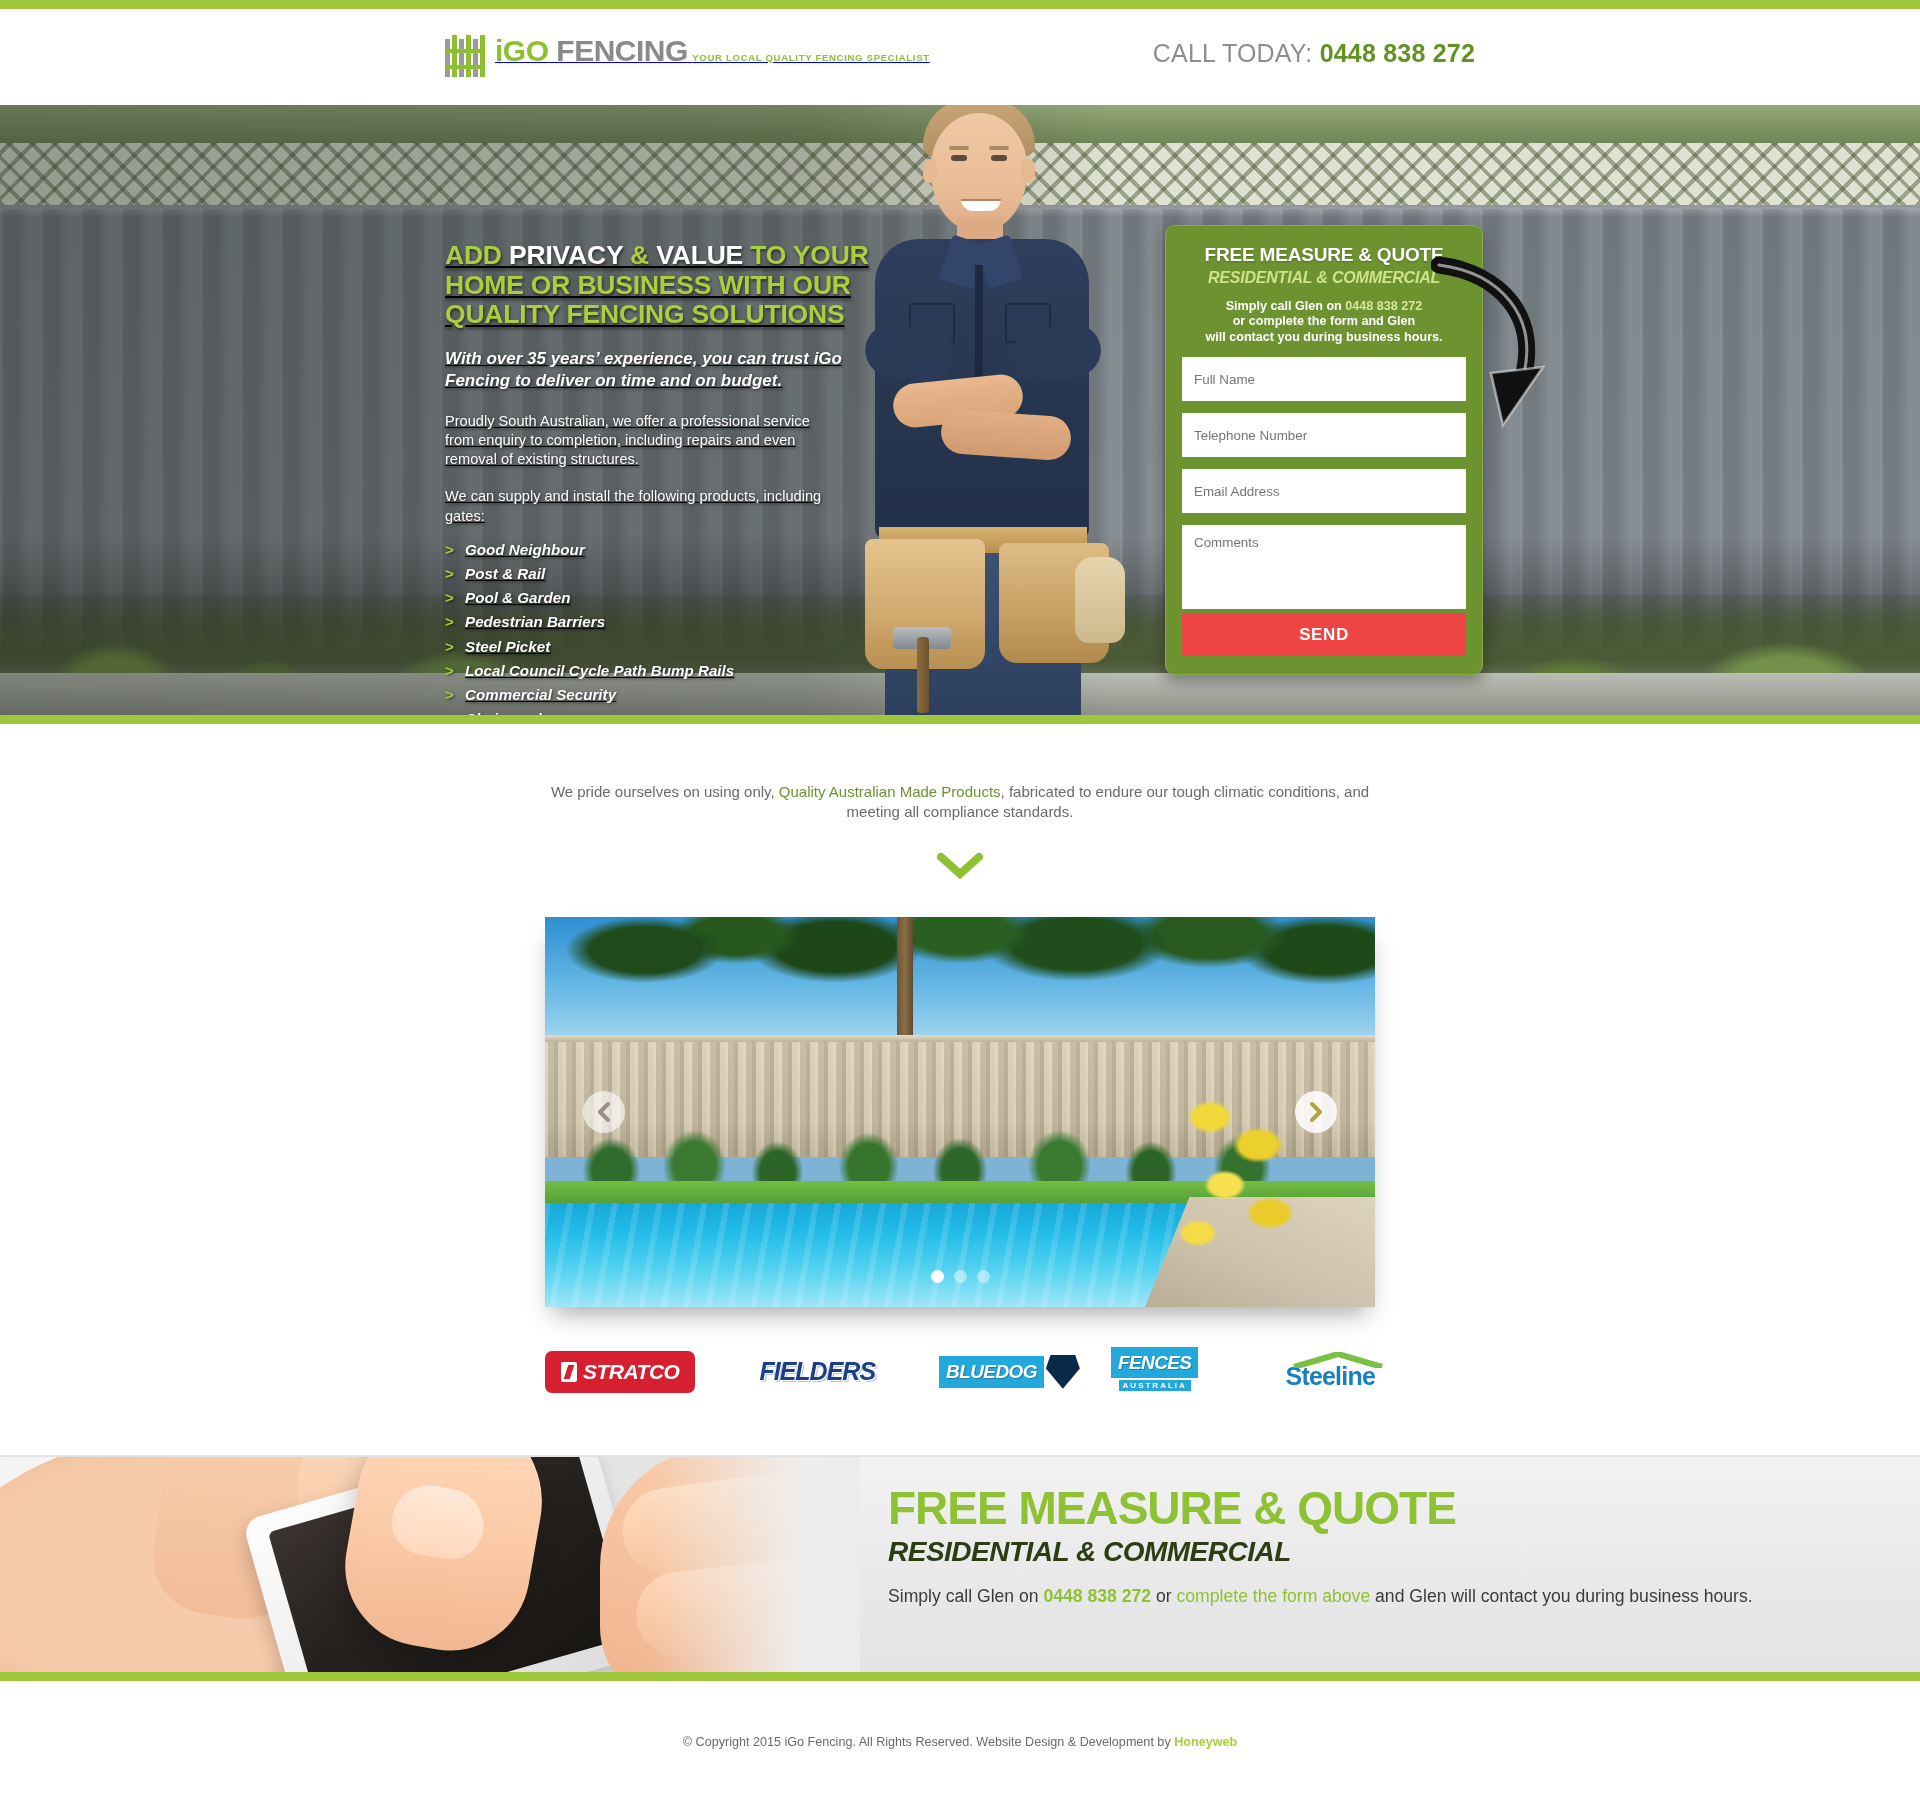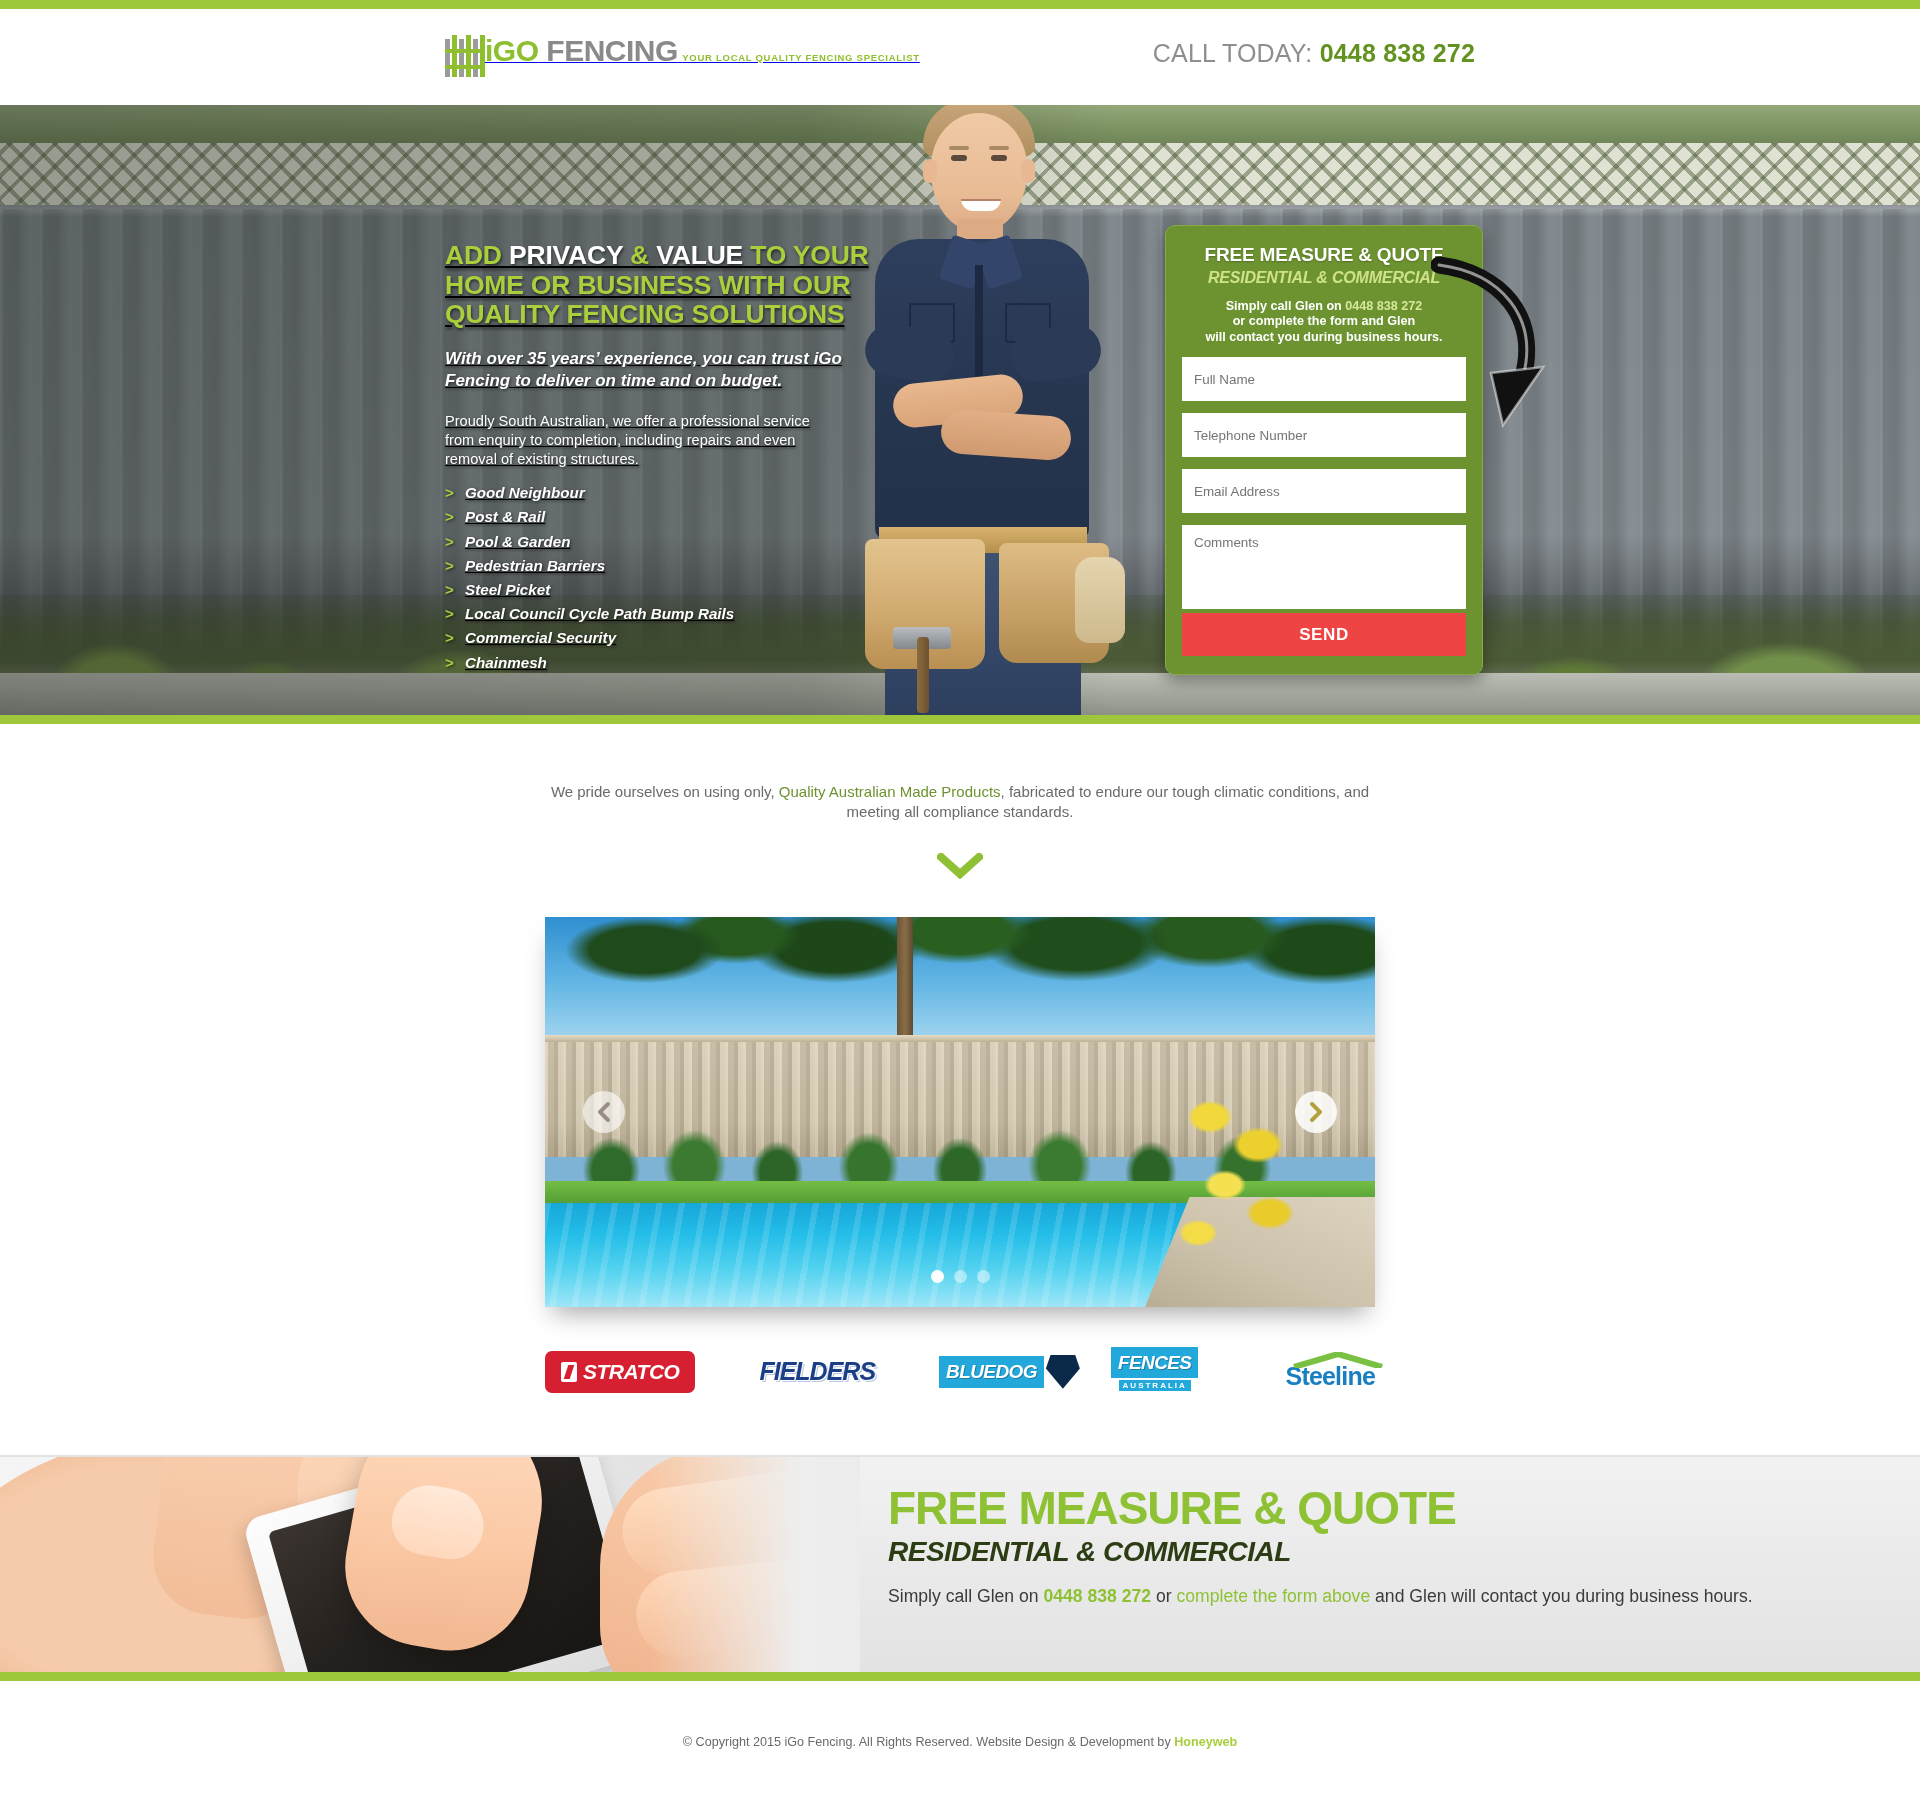--- a/index.html
+++ b/index.html
@@ -24,21 +24,21 @@
     width: 1030px;
     margin: 0 auto;
     height: 96px;
     position: relative;
   }
   .logo {
     position: absolute;
     left: 0; top: 26px;
     display: flex;
     align-items: flex-start;
-    gap: 0;
+    gap: 10px;
   }
   .logo-fence {
     width: 40px; height: 42px;
     position: relative;
     display: block;
   }
   .logo-fence .pick {
     position: absolute;
     bottom: 0;
     width: 5px;
@@ -716,20 +716,21 @@
     </div>
 
     <div class="hero-copy">
       <h1 class="hero-h1">
         <span>ADD </span><span class="wt">PRIVACY</span><span> &amp; </span><span class="wt">VALUE</span><span> TO YOUR</span><br>
         <span>HOME OR BUSINESS WITH OUR</span><br>
         <span>QUALITY FENCING SOLUTIONS</span>
       </h1>
       <p class="hero-lead">With over 35 years’ experience, you can trust iGo Fencing to deliver on time and on budget.</p>
       <p class="hero-p">Proudly South Australian, we offer a professional service from enquiry to completion, including repairs and even removal of existing structures.</p>
+      <p class="hero-p hero-p2">We can supply and install the following products, including gates:</p>
       <ul class="hero-list">
         <li>Good Neighbour</li>
         <li>Post &amp; Rail</li>
         <li>Pool &amp; Garden</li>
         <li>Pedestrian Barriers</li>
         <li>Steel Picket</li>
         <li>Local Council Cycle Path Bump Rails</li>
         <li>Commercial Security</li>
         <li>Chainmesh</li>
 

